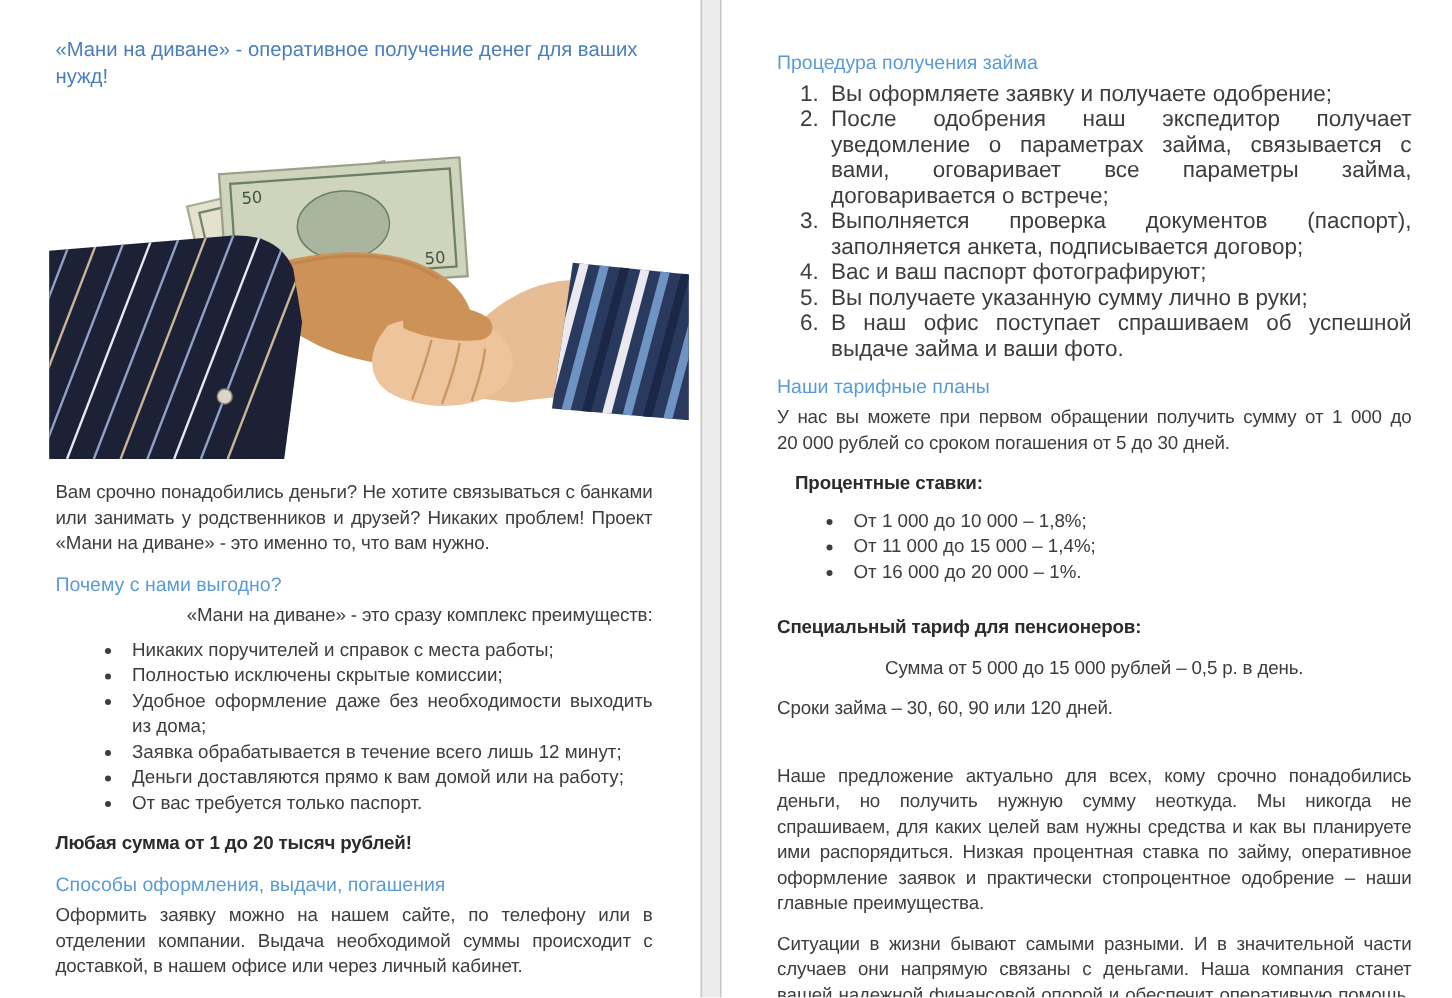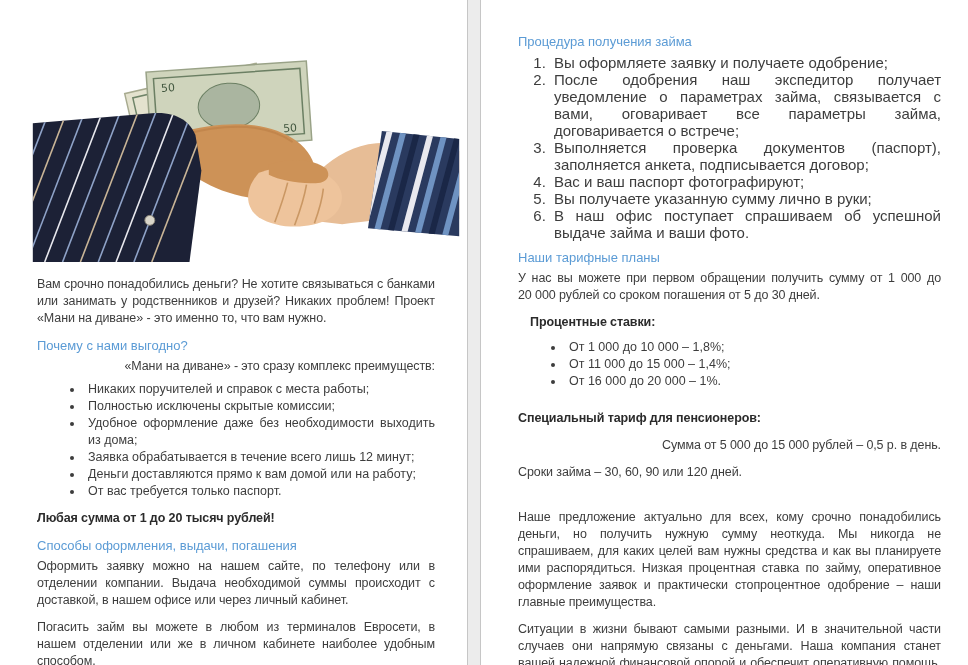--- a/index.html
+++ b/index.html
@@ -33,20 +33,21 @@
   }
   .photo svg{display:block;width:100%;height:100%;}
   .spacer-para{margin-top:28px;}
 </style>
 </head>
 <body>
 
 <div class="doc">
 
   <div class="page page-left">
+    <h1 class="h-title">«Мани на диване» - оперативное получение денег для ваших нужд!</h1>
 
     <div class="photo">
       <svg viewBox="0 0 430 240" xmlns="http://www.w3.org/2000/svg">
         <defs>
           <clipPath id="sleeveClip">
             <path d="M0,100 L120,90 C145,88 158,98 164,112 L170,148 L158,240 L0,240 Z"></path>
           </clipPath>
           <clipPath id="cuffClip">
             <path d="M352,108 L430,116 L430,214 L338,206 Z"></path>
           </clipPath>
@@ -155,20 +156,20 @@
     <p style="margin-bottom:10px;">У нас вы можете при первом обращении получить сумму от 1&nbsp;000 до 20&nbsp;000 рублей со сроком погашения от 5 до 30 дней.</p>
 
     <p class="bold-line" style="margin-bottom:8px;padding-left:12px;">Процентные ставки:</p>
     <ul class="bullets" style="margin-bottom:20px;">
       <li>От 1&nbsp;000 до 10&nbsp;000 – 1,8%;</li>
       <li>От 11&nbsp;000 до 15&nbsp;000 – 1,4%;</li>
       <li>От 16&nbsp;000 до 20&nbsp;000 – 1%.</li>
     </ul>
 
     <p class="bold-line">Специальный тариф для пенсионеров:</p>
-    <p style="text-align:right;">Сумма от 5&nbsp;000 до 15&nbsp;000 рублей – 0,5 р. в день.</p>
+    <p style="text-align:center;">Сумма от 5&nbsp;000 до 15&nbsp;000 рублей – 0,5 р. в день.</p>
     <p style="text-align:left;">Сроки займа – 30, 60, 90 или 120 дней.</p>
 
     <p class="spacer-para">Наше предложение актуально для всех, кому срочно понадобились деньги, но получить нужную сумму неоткуда. Мы никогда не спрашиваем, для каких целей вам нужны средства и как вы планируете ими распорядиться. Низкая процентная ставка по займу, оперативное оформление заявок и практически стопроцентное одобрение – наши главные преимущества.</p>
     <p>Ситуации в жизни бывают самыми разными. И в значительной части случаев они напрямую связаны с деньгами. Наша компания станет вашей надежной финансовой опорой и обеспечит оперативную помощь. Любую дополнительную информацию можете узнать у наших специалистов. Ответственность, оперативность и лояльность гарантируем!</p>
   </div>
 
 </div>
 
 </body></html>

